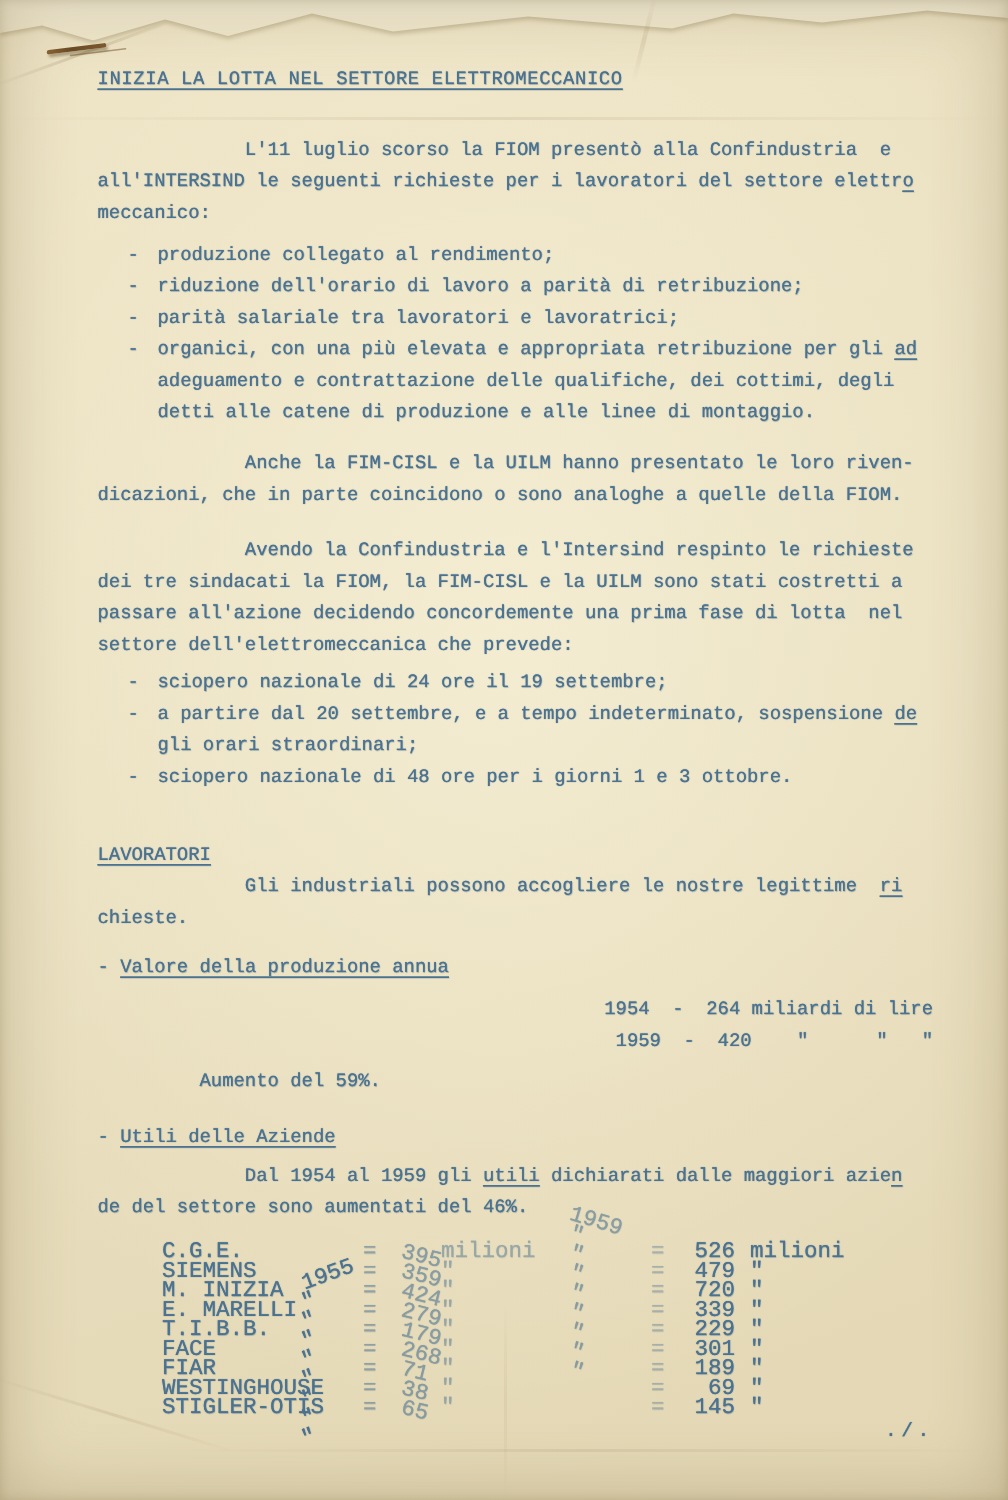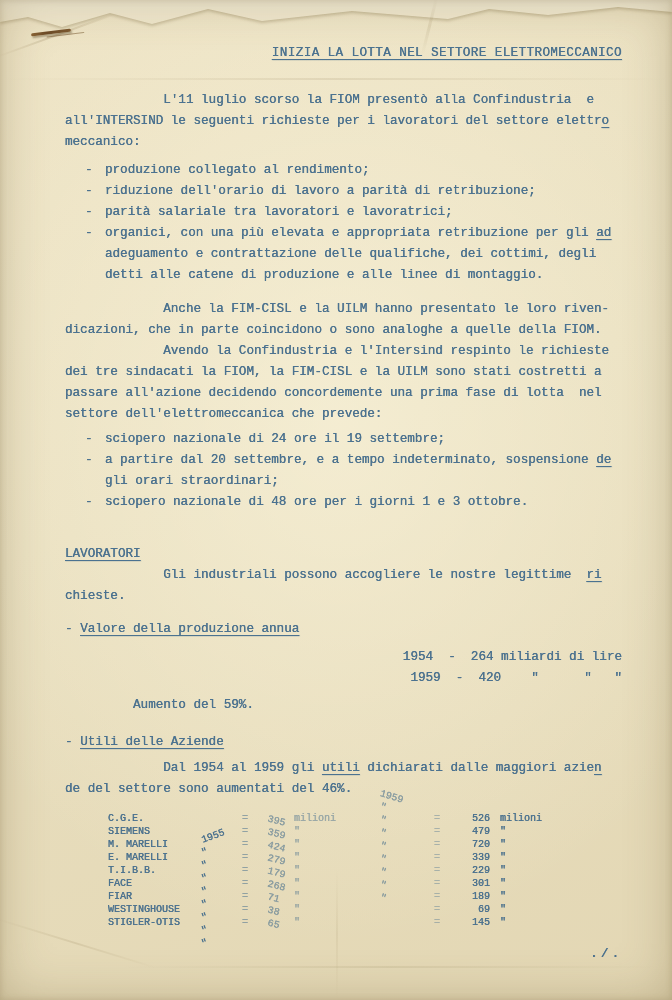--- a/index.html
+++ b/index.html
@@ -39,39 +39,39 @@
     box-shadow:1px 2px 2px rgba(90,70,35,.45), 14px 4px 0 -1px rgba(122,91,51,.55);
   }
   
   .content{position:absolute;left:65px;top:0;width:557px;}
   .tl{white-space:pre;height:21px;line-height:21px;}
   .content, .cont-mark{
     font-size:12.6px;
     text-shadow:0 0 .6px rgba(66,105,134,.85), .4px .4px .5px rgba(66,105,134,.35);
   }
   .u{text-decoration:underline;text-decoration-thickness:1.2px;text-underline-offset:3px;}
-  .title-wrap{margin-top:43px;text-align:right;height:21px;line-height:21px;letter-spacing:.4px;}
+  .title-wrap{margin-top:43px;text-align:left;height:21px;line-height:21px;letter-spacing:.4px;}
   .b-intro{margin-top:26px;}
   .b-demands{margin-top:7px;}
   .b-fimcisl{margin-top:13px;}
-  .b-avendo{margin-top:0;}
+  .b-avendo{margin-top:16px;}
   .b-actions{margin-top:4px;}
   .h-lavoratori{margin-top:31px;height:21px;line-height:21px;}
   .b-lavoratori{margin-top:0;}
   .subheading{height:21px;line-height:21px;white-space:pre;}
   .h-valore{margin-top:12px;}
   .b-produzione{margin-top:7px;text-align:right;}
   .b-aumento{margin-top:6px;}
   .h-utili{margin-top:16px;}
   .b-utili{margin-top:5px;}
   .li{display:flex;}
   .li .dash{flex:none;width:20px;padding-left:20px;}
   .li-body{flex:1;}
   
-  .ptable{margin-top:12px;padding-left:43px;font-size:10px;}
+  .ptable{margin-top:12px;padding-left:43px;font-size:15px;}
   .trow{display:grid;grid-template-columns:88px 46px 20px 28px 88px 56px 20px 36px auto;height:13px;line-height:13px;white-space:pre;}
   .tc{display:block;}
   .tc.c3,.tc.c7{text-align:right;}
   .tc.c4{padding-left:4px;}
   .tc.c8{padding-left:10px;}
   .cont-mark{position:absolute;left:590px;top:946px;letter-spacing:3px;font-size:13px;}
 </style>
 </head>
 <body>
 
@@ -180,21 +180,21 @@
     <div class="subheading h-utili"><span class="dash-mark">-</span><span> </span><span class="u">Utili delle Aziende</span></div>
 
     <div class="b-utili">
         <div class="tl">             Dal 1954 al 1959 gli <span class="u">utili</span> dichiarati dalle maggiori azie<span class="u">n</span></div>
         <div class="tl">de del settore sono aumentati del 46%.</div>
       </div>
 
     <div class="ptable">
         <div class="trow"><span class="tc c0">C.G.E.</span><span class="tc c1">1955</span><span class="tc c2">=</span><span class="tc c3">395</span><span class="tc c4">milioni</span><span class="tc c5">1959</span><span class="tc c6">=</span><span class="tc c7">526</span><span class="tc c8">milioni</span></div>
         <div class="trow"><span class="tc c0">SIEMENS</span><span class="tc c1">"</span><span class="tc c2">=</span><span class="tc c3">359</span><span class="tc c4">"</span><span class="tc c5">"</span><span class="tc c6">=</span><span class="tc c7">479</span><span class="tc c8">"</span></div>
-        <div class="trow"><span class="tc c0">M. MARELLI</span><span class="tc c1">"</span><span class="tc c2">=</span><span class="tc c3">424</span><span class="tc c4">"</span><span class="tc c5">"</span><span class="tc c6">=</span><span class="tc c7">720</span><span class="tc c8">"</span></div>
+        <div class="trow"><span class="tc c0">M. INIZIA</span><span class="tc c1">"</span><span class="tc c2">=</span><span class="tc c3">424</span><span class="tc c4">"</span><span class="tc c5">"</span><span class="tc c6">=</span><span class="tc c7">720</span><span class="tc c8">"</span></div>
         <div class="trow"><span class="tc c0">E. MARELLI</span><span class="tc c1">"</span><span class="tc c2">=</span><span class="tc c3">279</span><span class="tc c4">"</span><span class="tc c5">"</span><span class="tc c6">=</span><span class="tc c7">339</span><span class="tc c8">"</span></div>
         <div class="trow"><span class="tc c0">T.I.B.B.</span><span class="tc c1">"</span><span class="tc c2">=</span><span class="tc c3">179</span><span class="tc c4">"</span><span class="tc c5">"</span><span class="tc c6">=</span><span class="tc c7">229</span><span class="tc c8">"</span></div>
         <div class="trow"><span class="tc c0">FACE</span><span class="tc c1">"</span><span class="tc c2">=</span><span class="tc c3">268</span><span class="tc c4">"</span><span class="tc c5">"</span><span class="tc c6">=</span><span class="tc c7">301</span><span class="tc c8">"</span></div>
         <div class="trow"><span class="tc c0">FIAR</span><span class="tc c1">"</span><span class="tc c2">=</span><span class="tc c3">71</span><span class="tc c4">"</span><span class="tc c5">"</span><span class="tc c6">=</span><span class="tc c7">189</span><span class="tc c8">"</span></div>
         <div class="trow"><span class="tc c0">WESTINGHOUSE</span><span class="tc c1">"</span><span class="tc c2">=</span><span class="tc c3">38</span><span class="tc c4">"</span><span class="tc c5">"</span><span class="tc c6">=</span><span class="tc c7">69</span><span class="tc c8">"</span></div>
         <div class="trow"><span class="tc c0">STIGLER-OTIS</span><span class="tc c1">"</span><span class="tc c2">=</span><span class="tc c3">65</span><span class="tc c4">"</span><span class="tc c5">"</span><span class="tc c6">=</span><span class="tc c7">145</span><span class="tc c8">"</span></div>
       </div>
 
   </div>
 

